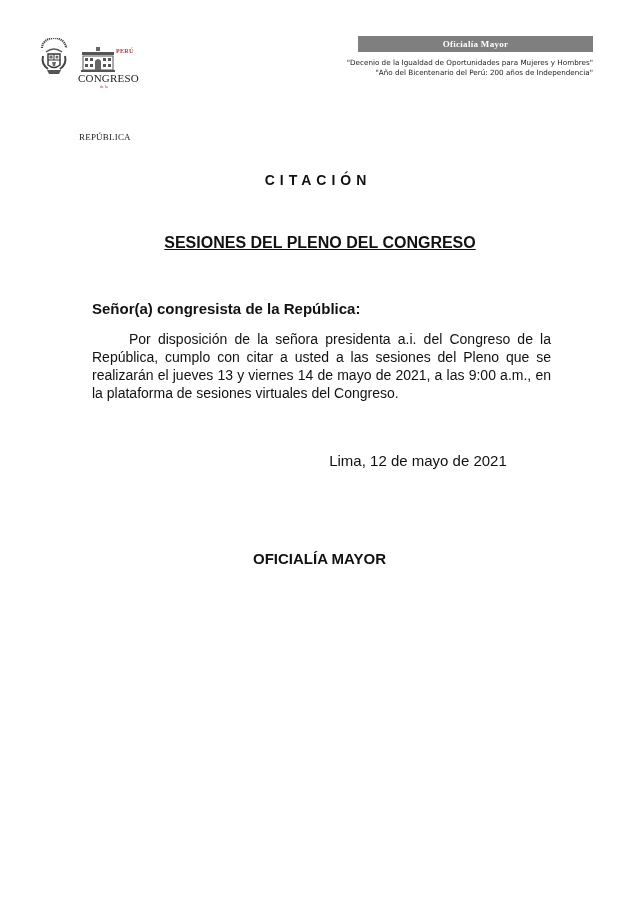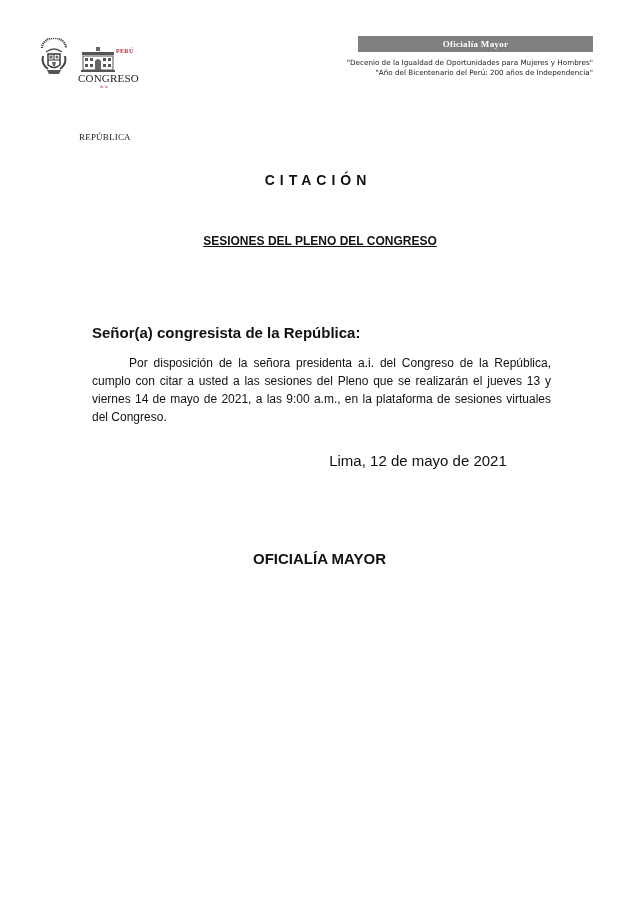--- a/index.html
+++ b/index.html
@@ -14,23 +14,23 @@
   .cong-name { position: absolute; left: 0; top: 27px; font-family: "Liberation Serif", serif; font-size: 11px; color: #222; letter-spacing: 0.2px; line-height: 11px; }
   .cong-de { position: absolute; left: 22px; top: 38px; font-family: "Liberation Serif", serif; font-size: 4px; color: #b8323a; }
   .cong-rep { position: absolute; left: 1px; top: 42px; font-family: "Liberation Serif", serif; font-size: 9px; color: #222; letter-spacing: 0.2px; line-height: 10px; margin-top: 44px; }
 
   .office-bar { position: absolute; left: 358px; top: 36px; width: 235px; height: 16px; background: #7f7f7f; color: #fff; font-family: "Liberation Serif", serif; font-weight: bold; font-size: 9px; text-align: center; line-height: 16px; letter-spacing: 0.3px; }
   .mottos { position: absolute; left: 340px; top: 58px; width: 253px; text-align: right; font-family: "DejaVu Sans", sans-serif; font-size: 7.2px; line-height: 10px; color: #222; }
   .mottos div { white-space: nowrap; }
 
   
   .title { position: absolute; left: 0; top: 172px; width: 636px; text-align: center; font-weight: bold; font-size: 14px; letter-spacing: 5px; }
-  .subtitle { position: absolute; left: 0; top: 234px; width: 640px; text-align: center; font-weight: bold; font-size: 12px; text-decoration: underline; }
-  .salutation { position: absolute; left: 92px; top: 300px; font-weight: bold; font-size: 15px; margin-top: 24px; }
-  .paragraph { position: absolute; left: 92px; top: 354px; width: 459px; font-size: 12px; line-height: 18px; text-align: justify; text-indent: 37px; }
+  .subtitle { position: absolute; left: 0; top: 234px; width: 640px; text-align: center; font-weight: bold; font-size: 16px; text-decoration: underline; }
+  .salutation { position: absolute; left: 92px; top: 300px; font-weight: bold; font-size: 15px; }
+  .paragraph { position: absolute; left: 92px; top: 330px; width: 459px; font-size: 14px; line-height: 18px; text-align: justify; text-indent: 37px; }
   .date { position: absolute; left: 294px; top: 452px; width: 248px; text-align: center; font-size: 15px; }
   .signature { position: absolute; left: 253px; top: 550px; font-weight: bold; font-size: 15px; }
 </style>
 </head>
 <body>
 
 <div class="page">
 
   <div class="logo-shield">
     <svg width="32" height="44" viewBox="0 0 32 44">

